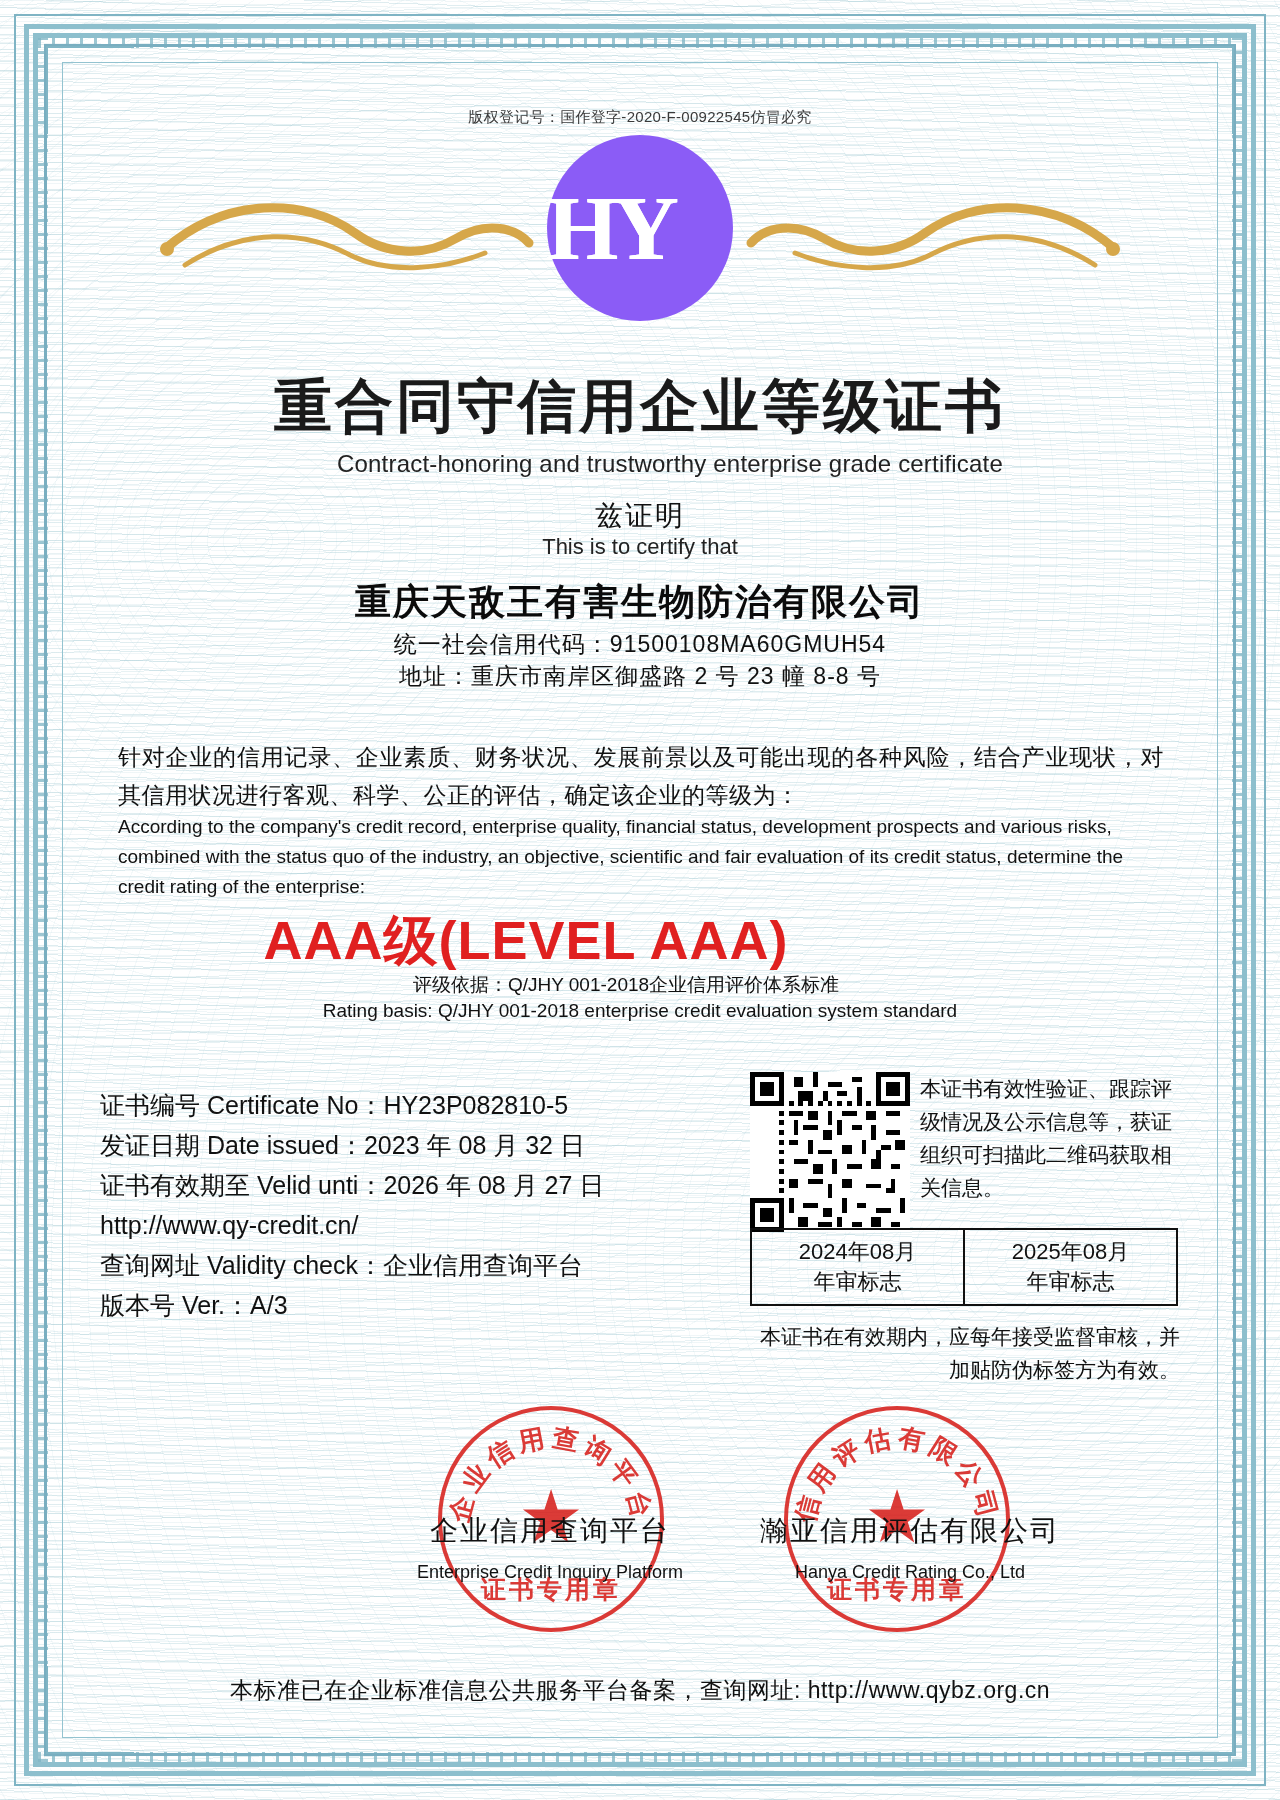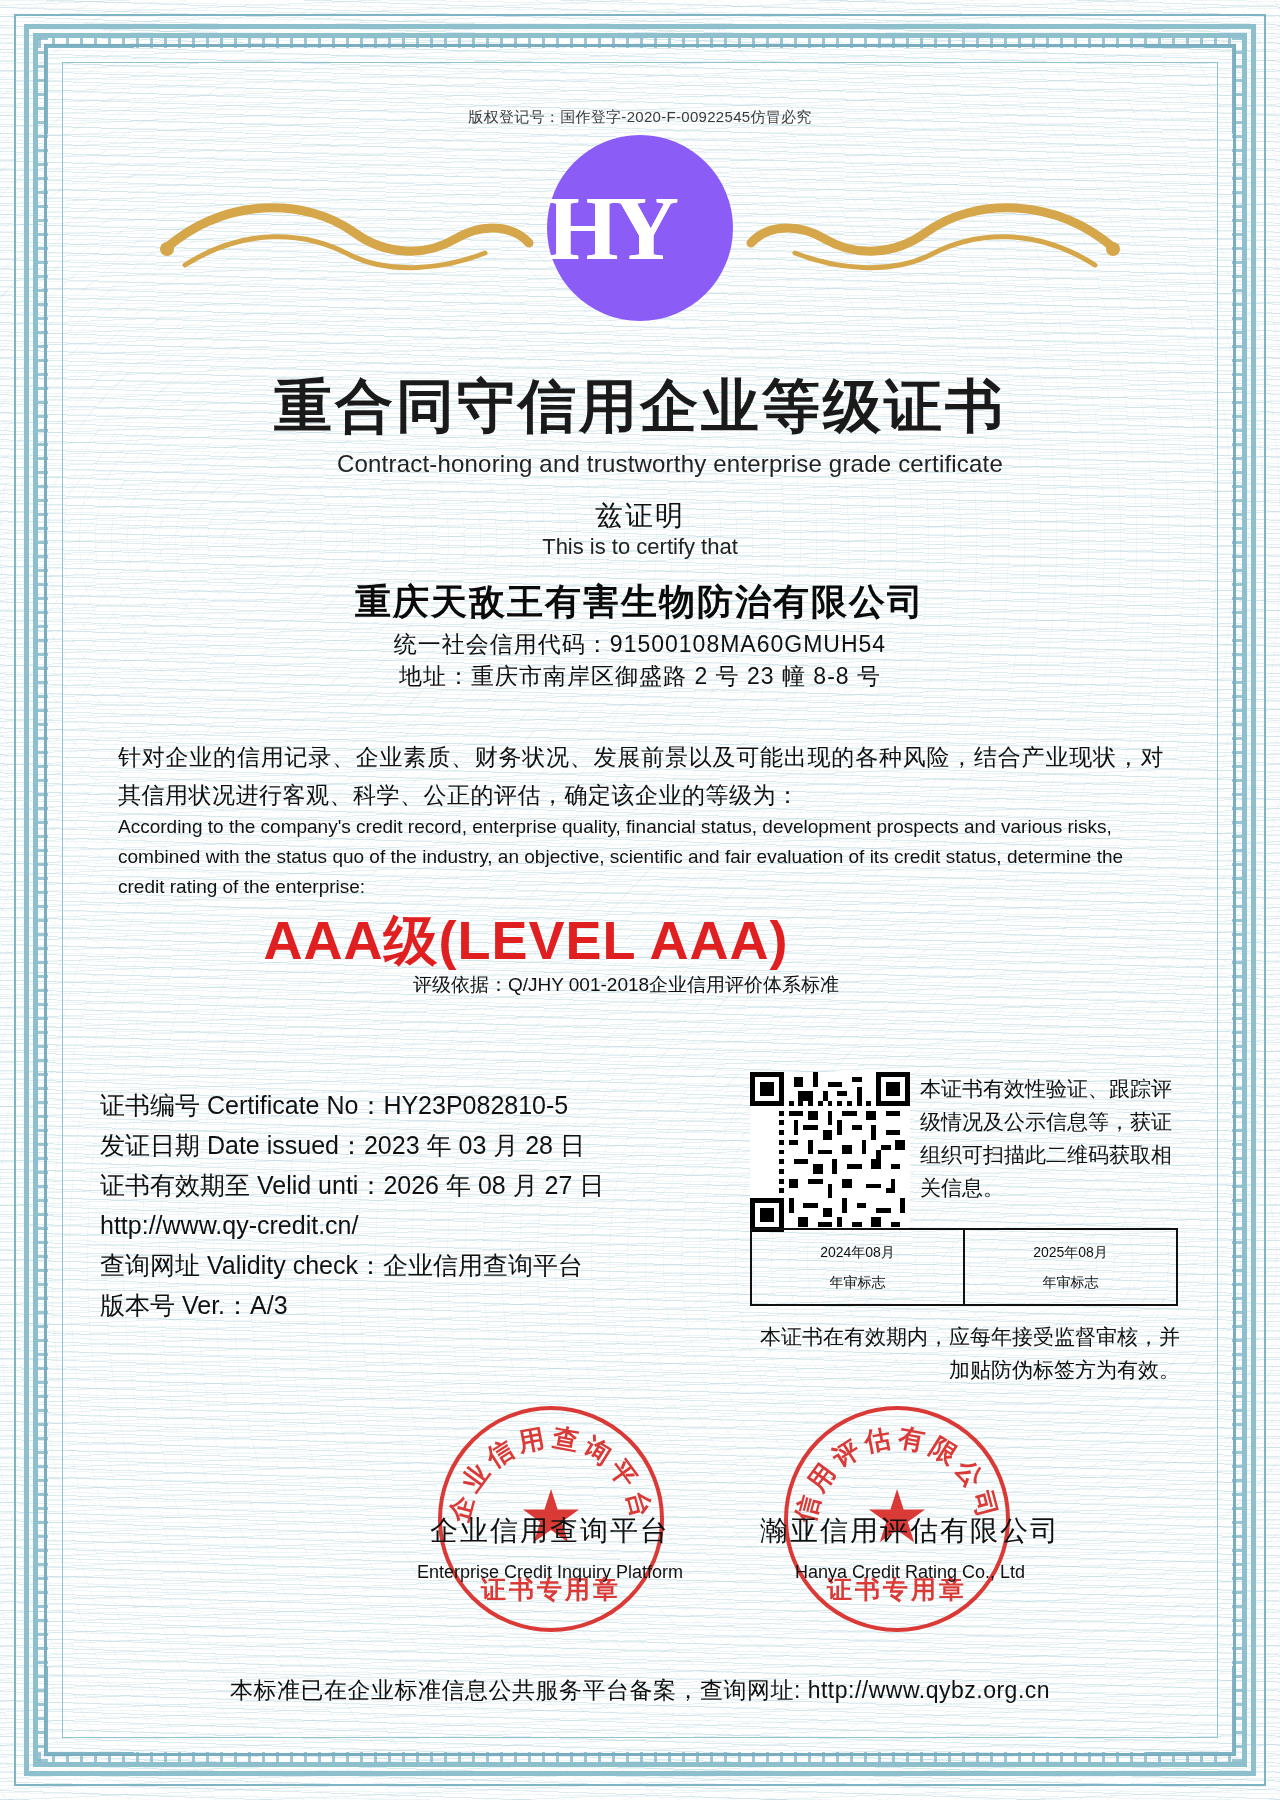--- a/index.html
+++ b/index.html
@@ -179,21 +179,21 @@
     position:absolute;top:1072px;left:920px;width:258px;
     font-size:21px;line-height:33px;color:#111;text-align:left;
   }
   .stamp-boxes{
     position:absolute;top:1228px;left:750px;width:428px;height:78px;
     display:flex;
   }
   .stamp-box{
     flex:1;border:2px solid #111;
     display:flex;flex-direction:column;align-items:center;justify-content:center;
-    font-size:14px;color:#111;line-height:30px;
+    font-size:22px;color:#111;line-height:30px;
   }
   .stamp-box + .stamp-box{border-left:none;}
   .annual-note{
     position:absolute;top:1320px;left:740px;width:440px;
     font-size:21px;line-height:33px;color:#111;text-align:right;
   }
 
   
   .seal{
     position:absolute;width:218px;height:218px;border-radius:50%;
@@ -275,24 +275,25 @@
 
     <div class="company">重庆天敌王有害生物防治有限公司</div>
     <div class="uscc">统一社会信用代码：91500108MA60GMUH54</div>
     <div class="addr">地址：重庆市南岸区御盛路 2 号 23 幢 8-8 号</div>
 
     <div class="body-cn">针对企业的信用记录、企业素质、财务状况、发展前景以及可能出现的各种风险，结合产业现状，对其信用状况进行客观、科学、公正的评估，确定该企业的等级为：</div>
     <div class="body-en">According to the company's credit record, enterprise quality, financial status, development prospects and various risks, combined with the status quo of the industry, an objective, scientific and fair evaluation of its credit status, determine the credit rating of the enterprise:</div>
 
     <div class="level">AAA级(LEVEL AAA)</div>
     <div class="basis-cn">评级依据：Q/JHY 001-2018企业信用评价体系标准</div>
+    <div class="basis-en">Rating basis: Q/JHY 001-2018 enterprise credit evaluation system standard</div>
 
     <div class="info">
       <div>证书编号 Certificate No：HY23P082810-5</div>
-      <div>发证日期 Date issued：2023 年 03 月 28 日</div>
+      <div>发证日期 Date issued：2023 年 08 月 32 日</div>
       <div>证书有效期至 Velid unti：2026 年 08 月 27 日</div>
       <div>http://www.qy-credit.cn/</div>
       <div>查询网址 Validity check：企业信用查询平台</div>
       <div>版本号 Ver.：A/3</div>
     </div>
 
     <div class="qr">
       <svg width="160" height="160" viewBox="0 0 33 33" shape-rendering="crispEdges" aria-hidden="true">
         <rect width="33" height="33" fill="#ffffff"></rect>
         <g fill="#000000">

